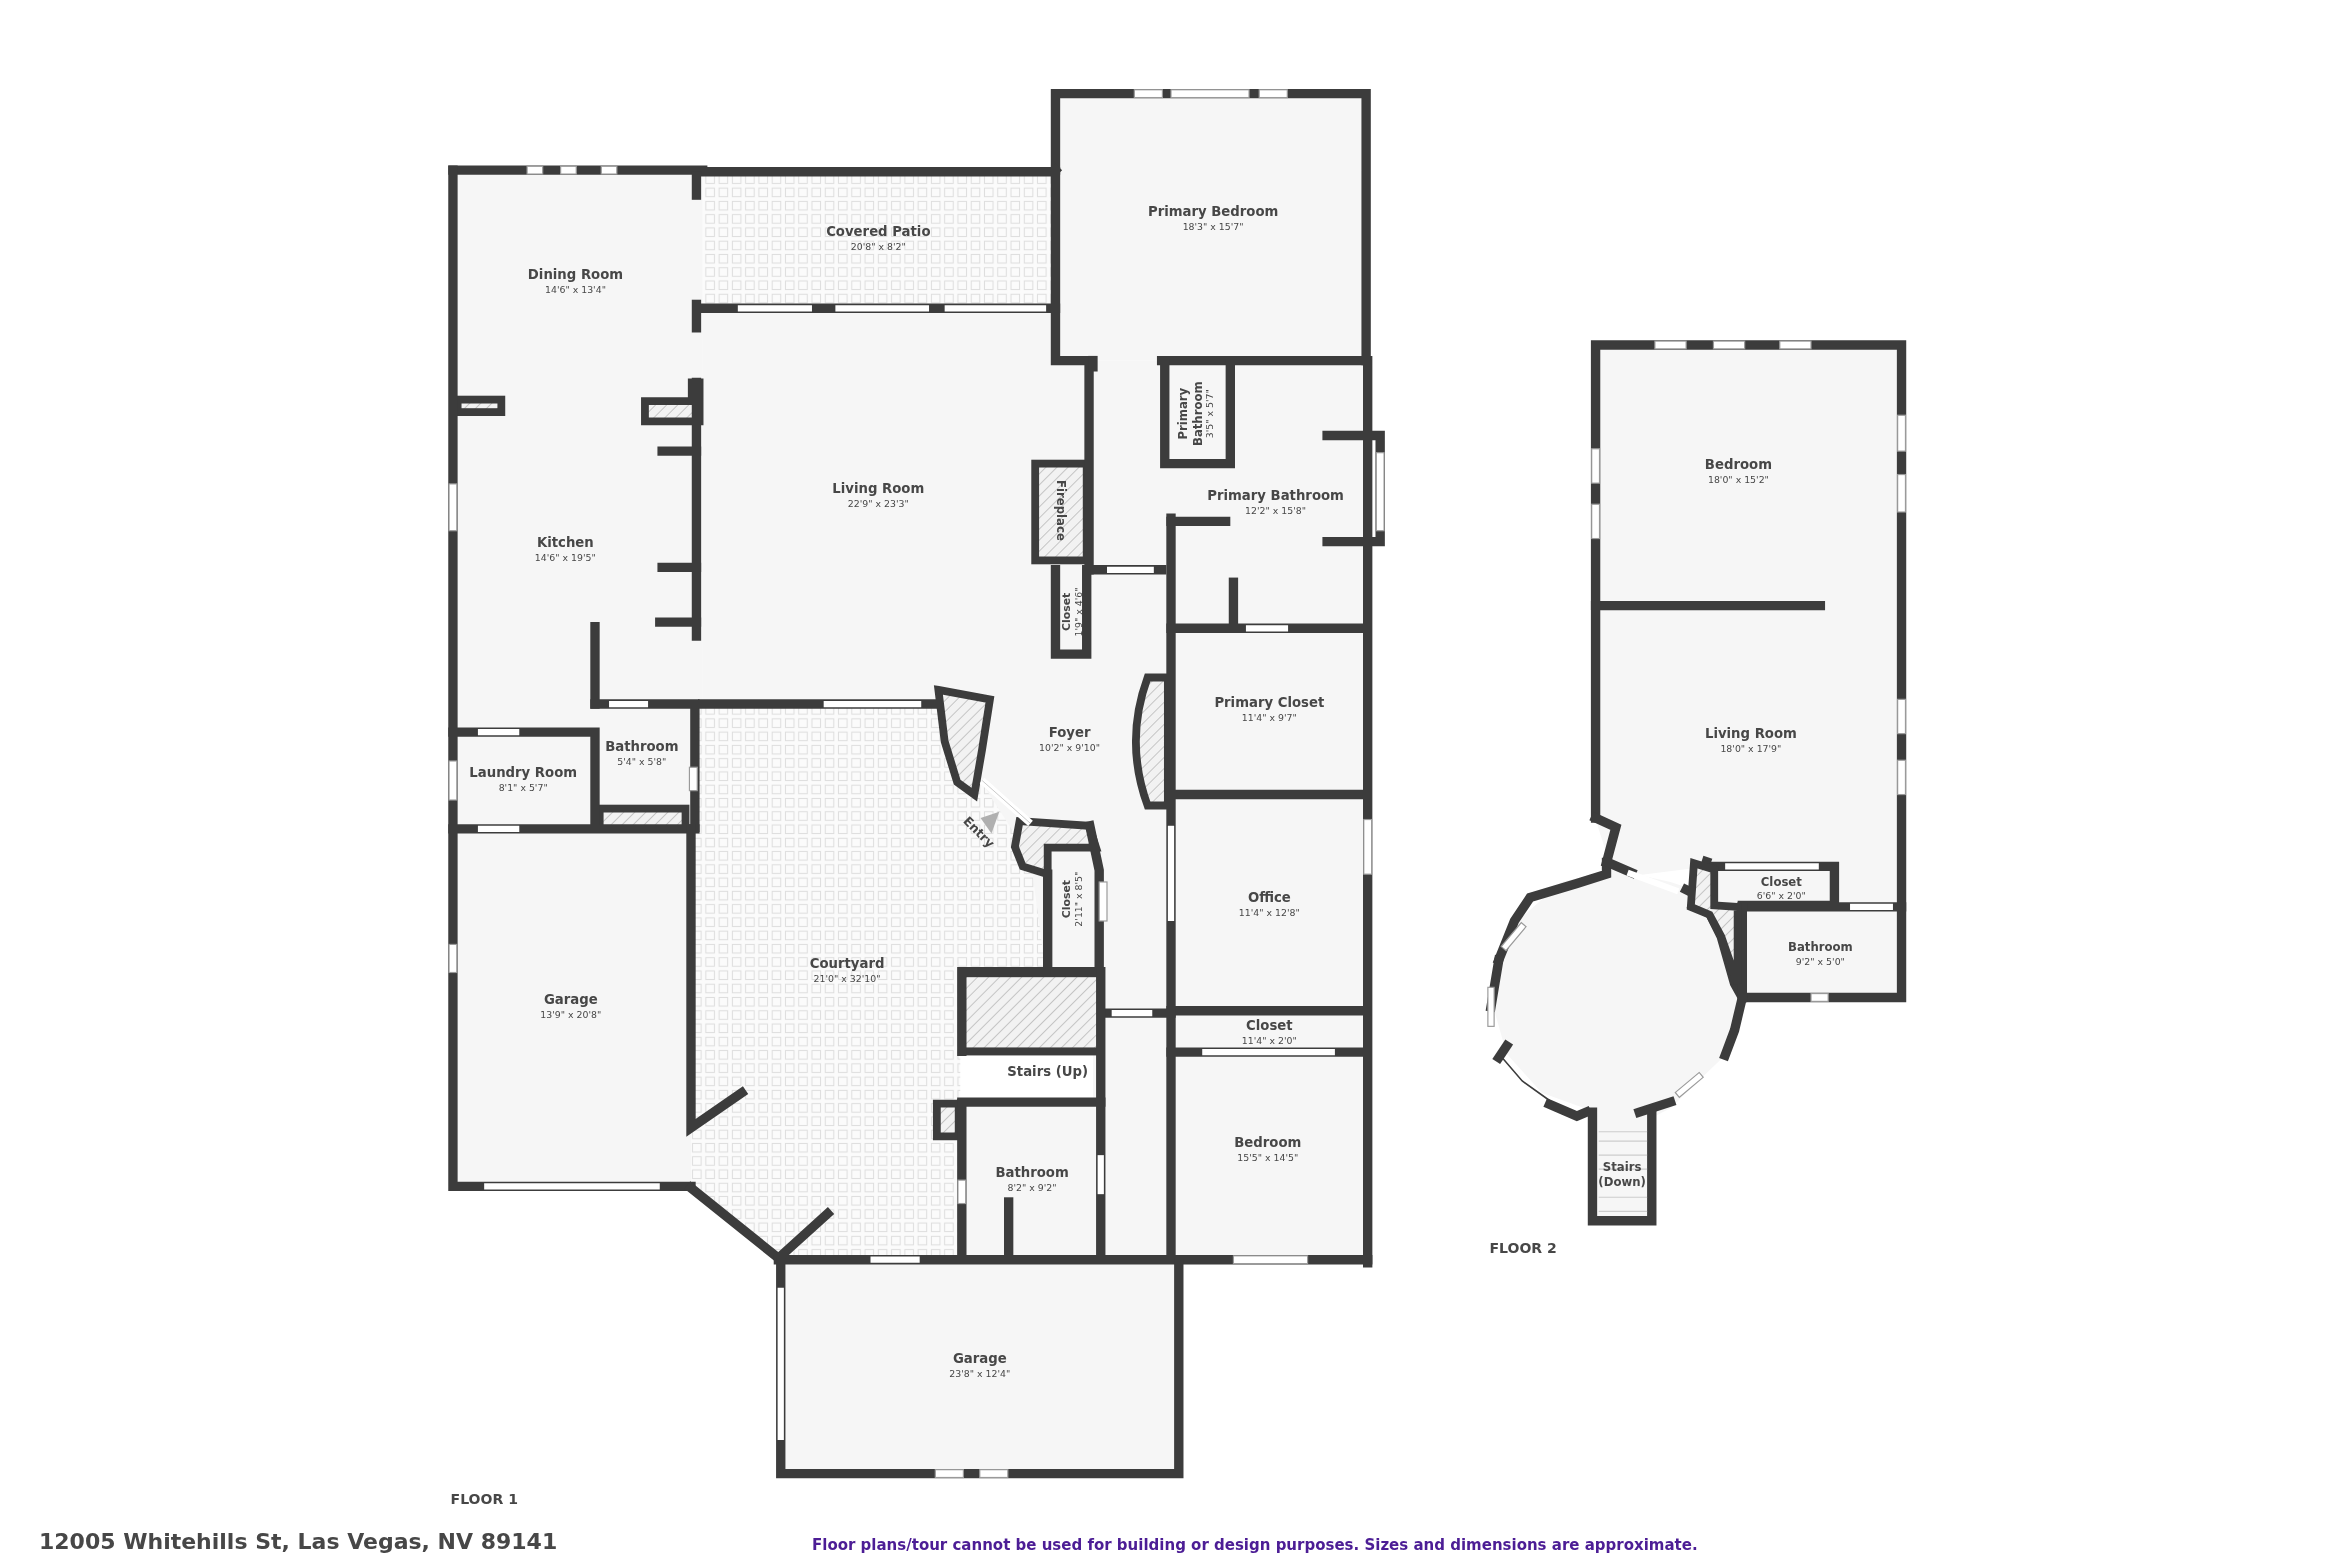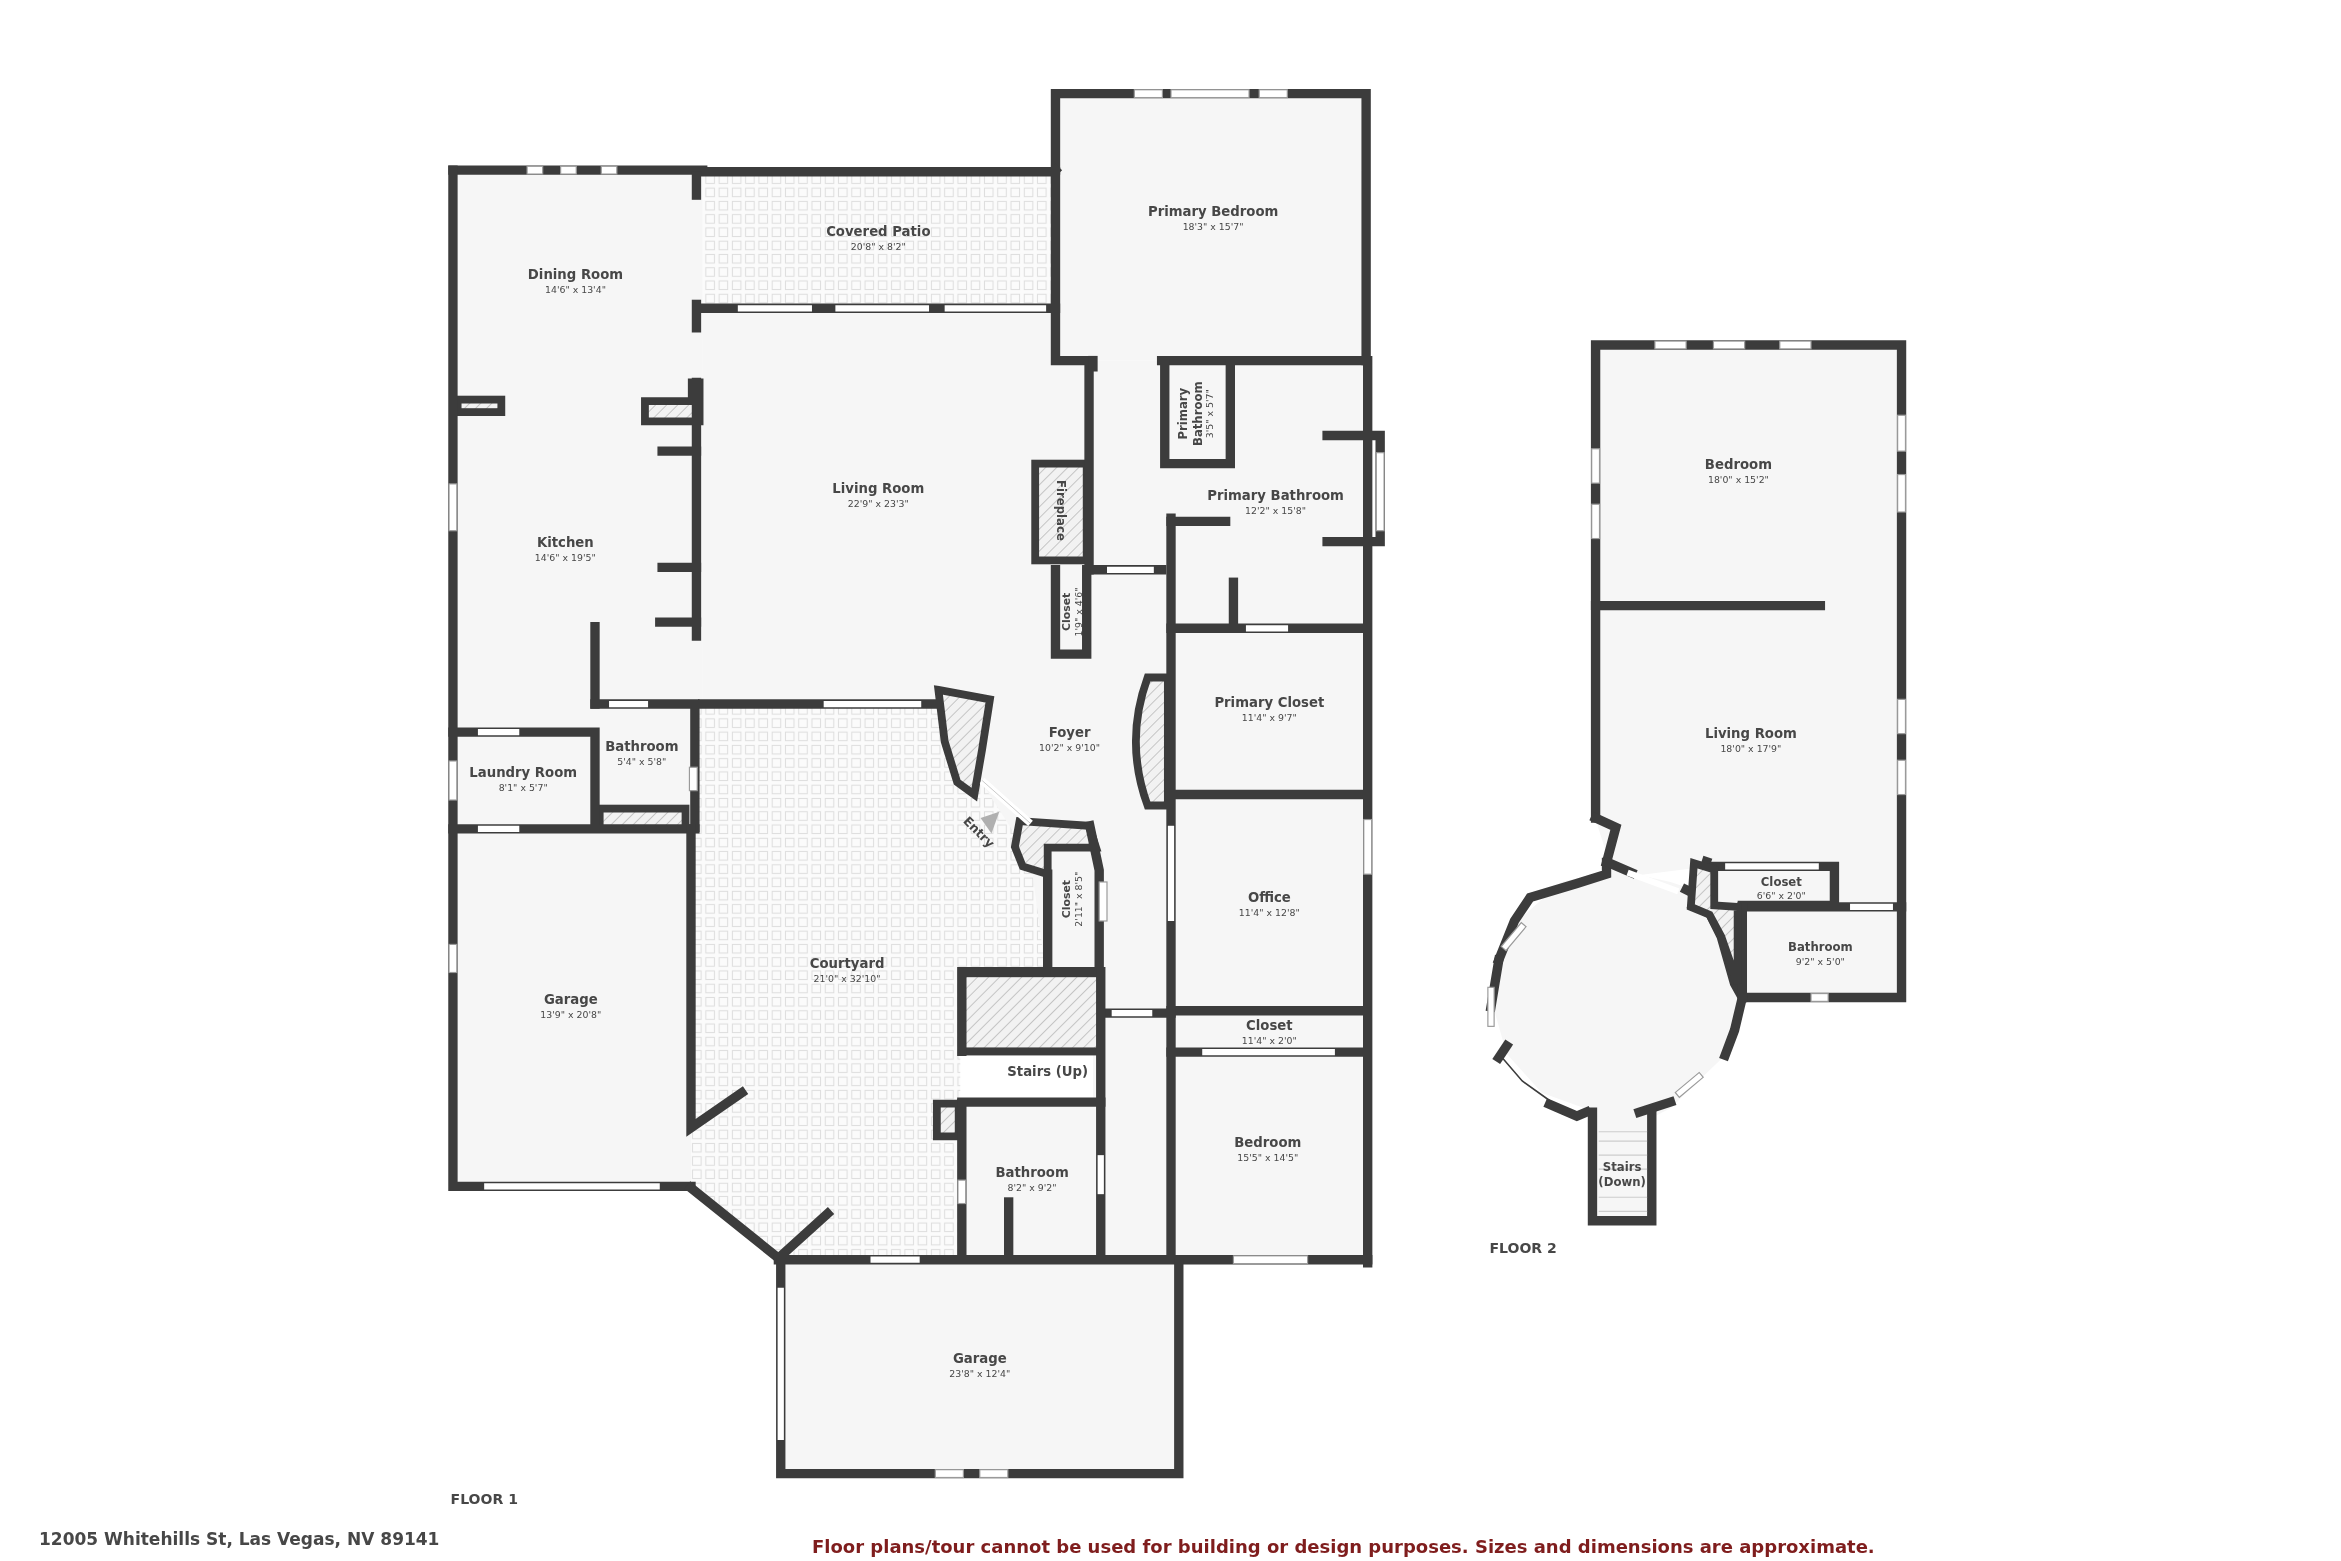--- a/index.html
+++ b/index.html
@@ -8,22 +8,22 @@
   .room { fill: #f6f6f6; }
   .wall { fill: none; stroke: #3c3c3c; stroke-width: 12; stroke-linejoin: miter; stroke-linecap: square; }
   .wall-thin { fill: none; stroke: #3c3c3c; stroke-width: 10; }
   .opening { stroke: #ffffff; stroke-width: 8; }
   .window { fill: #ffffff; stroke: #9a9a9a; stroke-width: 1.5; }
   .hatch { fill: url(#hatch); stroke: #3c3c3c; stroke-width: 10; }
   .tile { fill: url(#tiles); }
   .rname { font-family: "DejaVu Sans", sans-serif; font-weight: bold; font-size: 17px; fill: #474747; text-anchor: middle; }
   .rdim { font-family: "DejaVu Sans", sans-serif; font-size: 12px; fill: #474747; text-anchor: middle; }
   .floor-label { font-family: "DejaVu Sans", sans-serif; font-weight: bold; font-size: 18px; fill: #474747; }
-  .address { position: absolute; left: 39px; top: 1529px; font-family: "DejaVu Sans", sans-serif; font-weight: bold; font-size: 17px; color: #474747; }
-  .disclaimer { position: absolute; left: 812px; top: 1536px; font-family: "DejaVu Sans", sans-serif; font-weight: bold; font-size: 18px; color: #7f1d1d; }
+  .address { position: absolute; left: 39px; top: 1529px; font-family: "DejaVu Sans", sans-serif; font-weight: bold; font-size: 22px; color: #474747; }
+  .disclaimer { position: absolute; left: 812px; top: 1536px; font-family: "DejaVu Sans", sans-serif; font-weight: bold; font-size: 15px; color: #4c1d95; }
 </style>
 </head>
 <body>
 
 <svg id="plan" width="2342" height="1561" viewBox="0 0 3000 2000" xmlns="http://www.w3.org/2000/svg">
   <defs>
     <pattern id="hatch" patternUnits="userSpaceOnUse" width="10" height="10" patternTransform="rotate(45)">
       <rect width="10" height="10" fill="#f2f2f2"></rect>
       <line x1="0" y1="0" x2="0" y2="10" stroke="#b8b8b8" stroke-width="2"></line>
     </pattern>

